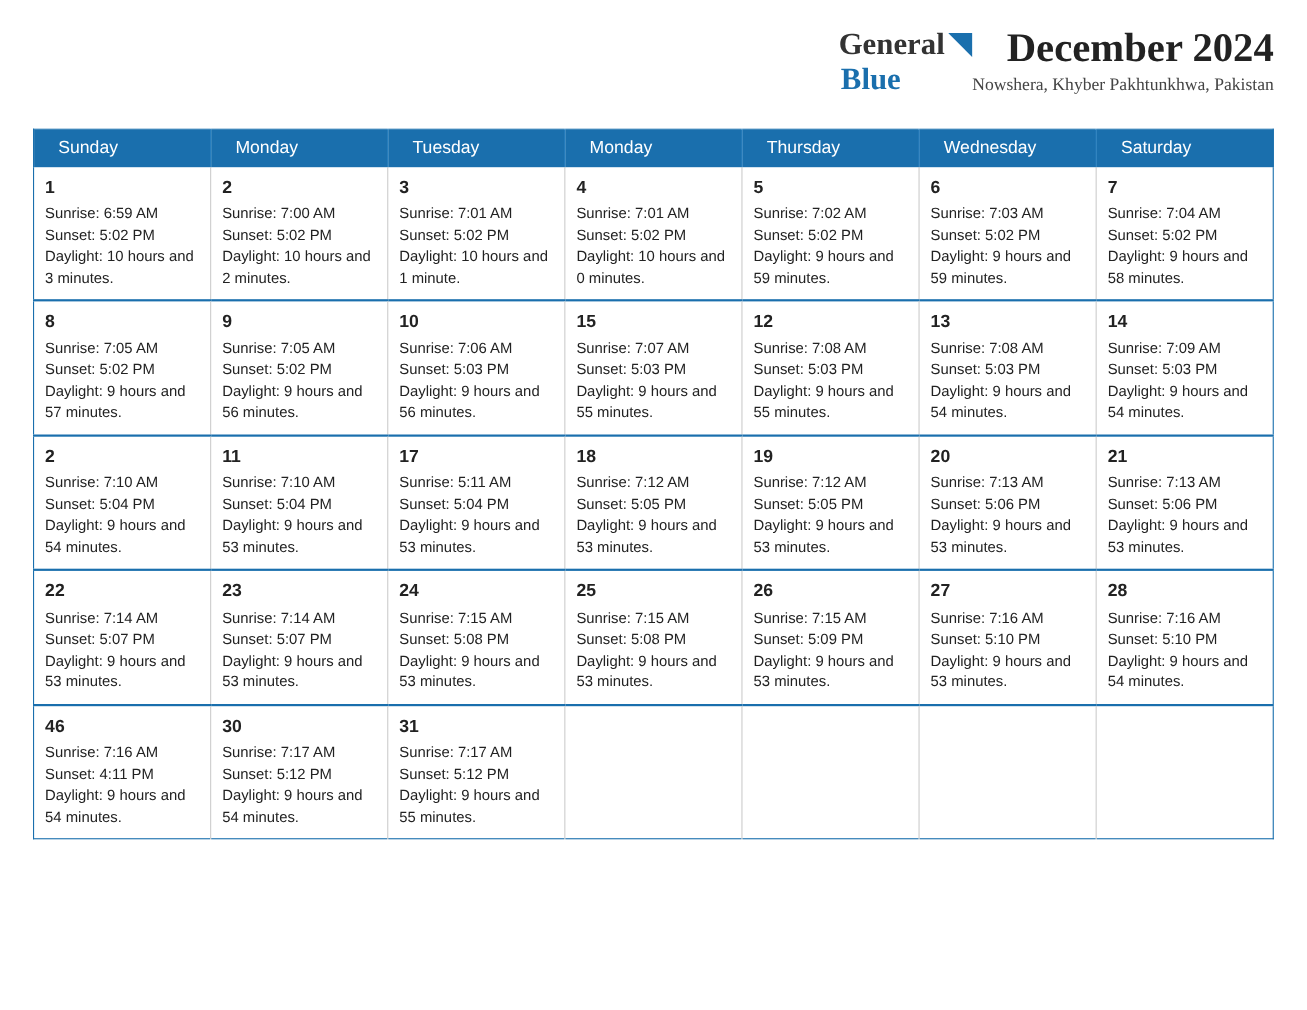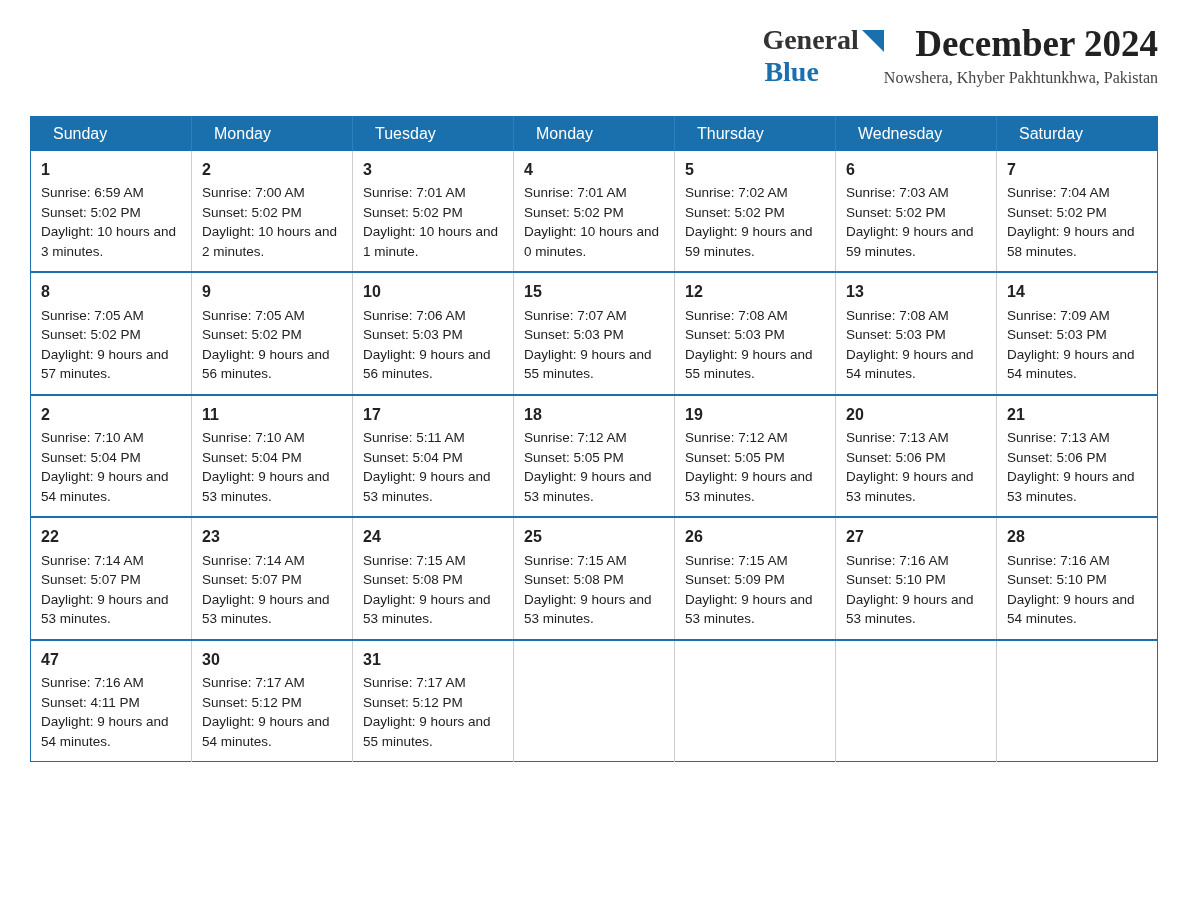--- a/index.html
+++ b/index.html
@@ -165,21 +165,21 @@
       <tr>
         <td><span class="day-number">22</span><span>Sunrise: 7:14 AM</span><br><span>Sunset: 5:07 PM</span><br><span>Daylight: 9 hours and 53 minutes.</span></td>
         <td><span class="day-number">23</span><span>Sunrise: 7:14 AM</span><br><span>Sunset: 5:07 PM</span><br><span>Daylight: 9 hours and 53 minutes.</span></td>
         <td><span class="day-number">24</span><span>Sunrise: 7:15 AM</span><br><span>Sunset: 5:08 PM</span><br><span>Daylight: 9 hours and 53 minutes.</span></td>
         <td><span class="day-number">25</span><span>Sunrise: 7:15 AM</span><br><span>Sunset: 5:08 PM</span><br><span>Daylight: 9 hours and 53 minutes.</span></td>
         <td><span class="day-number">26</span><span>Sunrise: 7:15 AM</span><br><span>Sunset: 5:09 PM</span><br><span>Daylight: 9 hours and 53 minutes.</span></td>
         <td><span class="day-number">27</span><span>Sunrise: 7:16 AM</span><br><span>Sunset: 5:10 PM</span><br><span>Daylight: 9 hours and 53 minutes.</span></td>
         <td><span class="day-number">28</span><span>Sunrise: 7:16 AM</span><br><span>Sunset: 5:10 PM</span><br><span>Daylight: 9 hours and 54 minutes.</span></td>
       </tr>
       <tr>
-        <td><span class="day-number">47</span><span>Sunrise: 7:16 AM</span><br><span>Sunset: 4:11 PM</span><br><span>Daylight: 9 hours and 54 minutes.</span></td>
+        <td><span class="day-number">46</span><span>Sunrise: 7:16 AM</span><br><span>Sunset: 4:11 PM</span><br><span>Daylight: 9 hours and 54 minutes.</span></td>
         <td><span class="day-number">30</span><span>Sunrise: 7:17 AM</span><br><span>Sunset: 5:12 PM</span><br><span>Daylight: 9 hours and 54 minutes.</span></td>
         <td><span class="day-number">31</span><span>Sunrise: 7:17 AM</span><br><span>Sunset: 5:12 PM</span><br><span>Daylight: 9 hours and 55 minutes.</span></td>
         <td class="empty-cell"></td>
         <td class="empty-cell"></td>
         <td class="empty-cell"></td>
         <td class="empty-cell"></td>
       </tr>
     </tbody>
 </table>
 

